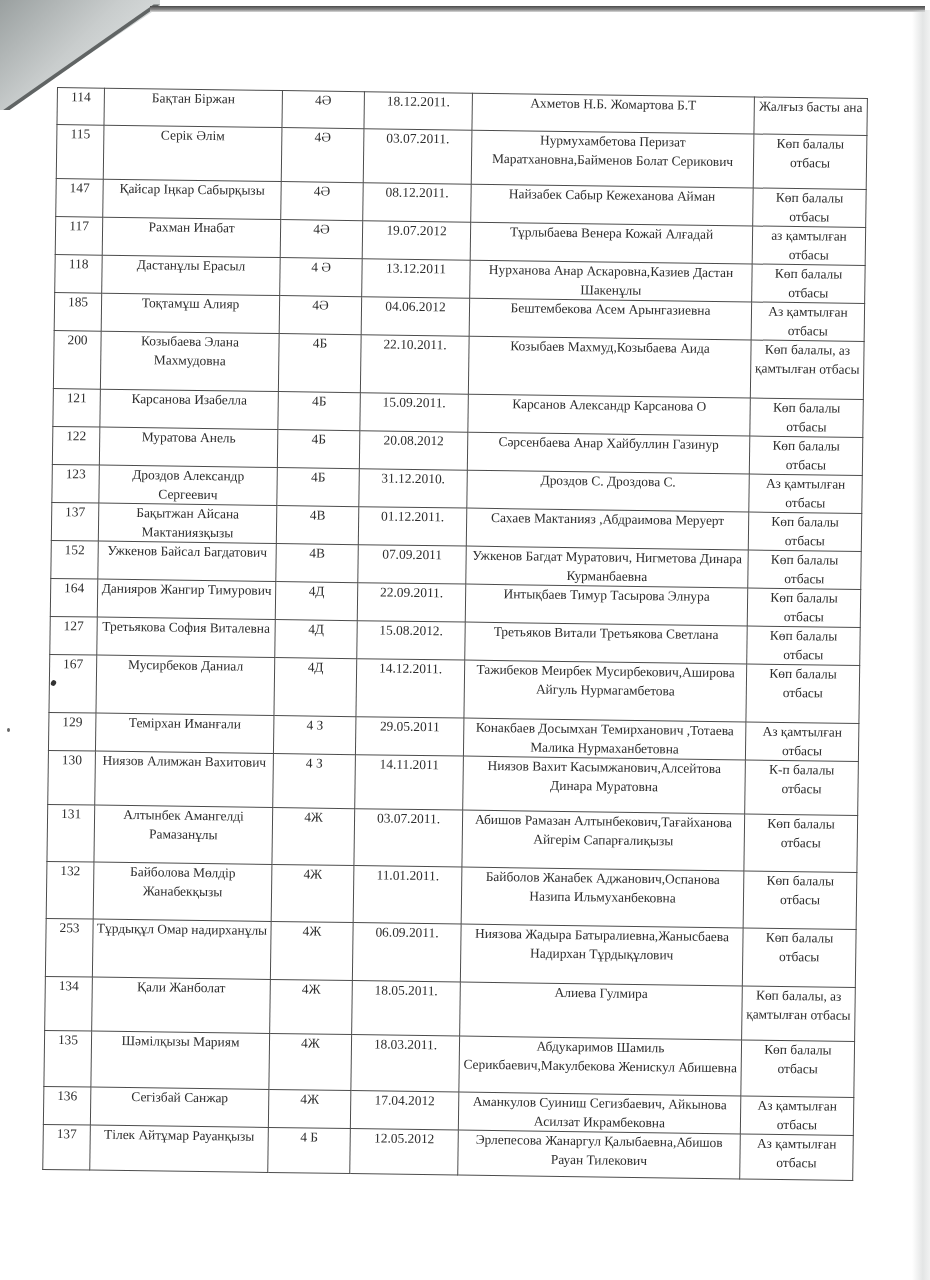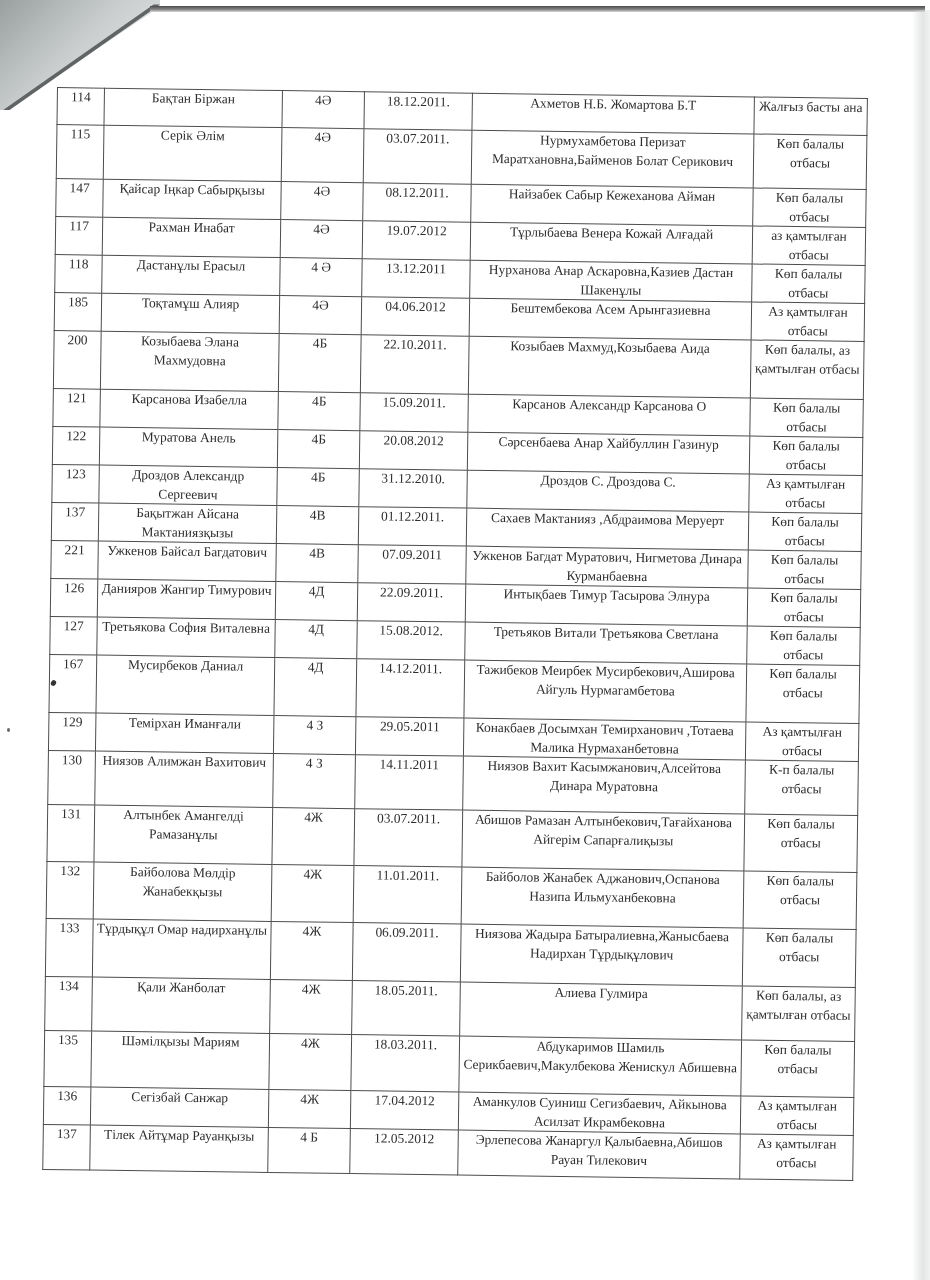--- a/index.html
+++ b/index.html
@@ -165,29 +165,29 @@
   </tr>
         <tr style="height: 38px;">
     <td class="no">137</td>
     <td>Бақытжан Айсана Мактаниязқызы</td>
     <td>4В</td>
     <td>01.12.2011.</td>
     <td>Сахаев Мактанияз ,Абдраимова Меруерт</td>
     <td>Көп балалы отбасы</td>
   </tr>
         <tr style="height: 38px;">
-    <td class="no">221</td>
+    <td class="no">152</td>
     <td>Ужкенов Байсал Багдатович</td>
     <td>4В</td>
     <td>07.09.2011</td>
     <td>Ужкенов Багдат Муратович, Нигметова Динара Курманбаевна</td>
     <td>Көп балалы отбасы</td>
   </tr>
         <tr style="height: 38px;">
-    <td class="no">126</td>
+    <td class="no">164</td>
     <td>Данияров Жангир Тимурович</td>
     <td>4Д</td>
     <td>22.09.2011.</td>
     <td>Интықбаев Тимур Тасырова Элнура</td>
     <td>Көп балалы отбасы</td>
   </tr>
         <tr style="height: 38px;">
     <td class="no">127</td>
     <td>Третьякова София Виталевна</td>
     <td>4Д</td>
@@ -229,21 +229,21 @@
   </tr>
         <tr style="height: 57px;">
     <td class="no">132</td>
     <td>Байболова Мөлдір Жанабекқызы</td>
     <td>4Ж</td>
     <td>11.01.2011.</td>
     <td>Байболов Жанабек Аджанович,Оспанова Назипа Ильмуханбековна</td>
     <td>Көп балалы отбасы</td>
   </tr>
         <tr style="height: 58px;">
-    <td class="no">133</td>
+    <td class="no">253</td>
     <td>Тұрдықұл Омар надирханұлы</td>
     <td>4Ж</td>
     <td>06.09.2011.</td>
     <td>Ниязова Жадыра Батыралиевна,Жанысбаева Надирхан Тұрдықұлович</td>
     <td>Көп балалы отбасы</td>
   </tr>
         <tr style="height: 54px;">
     <td class="no">134</td>
     <td>Қали Жанболат</td>
     <td>4Ж</td>

